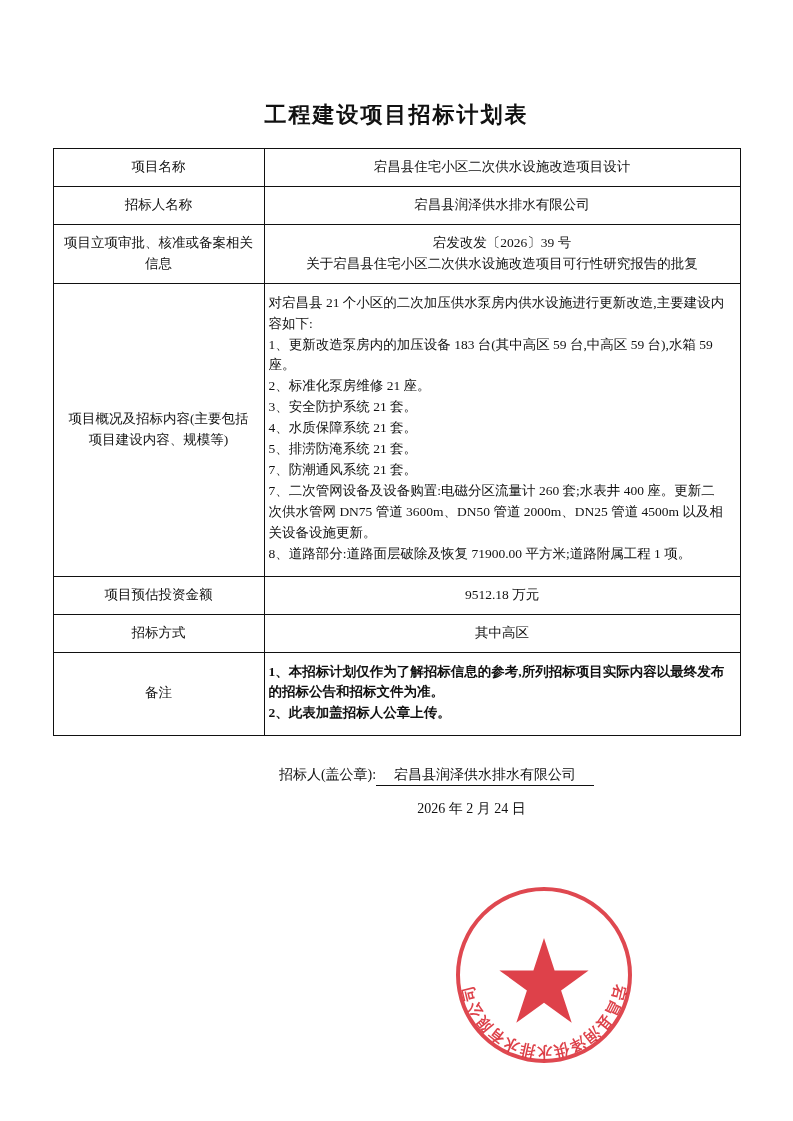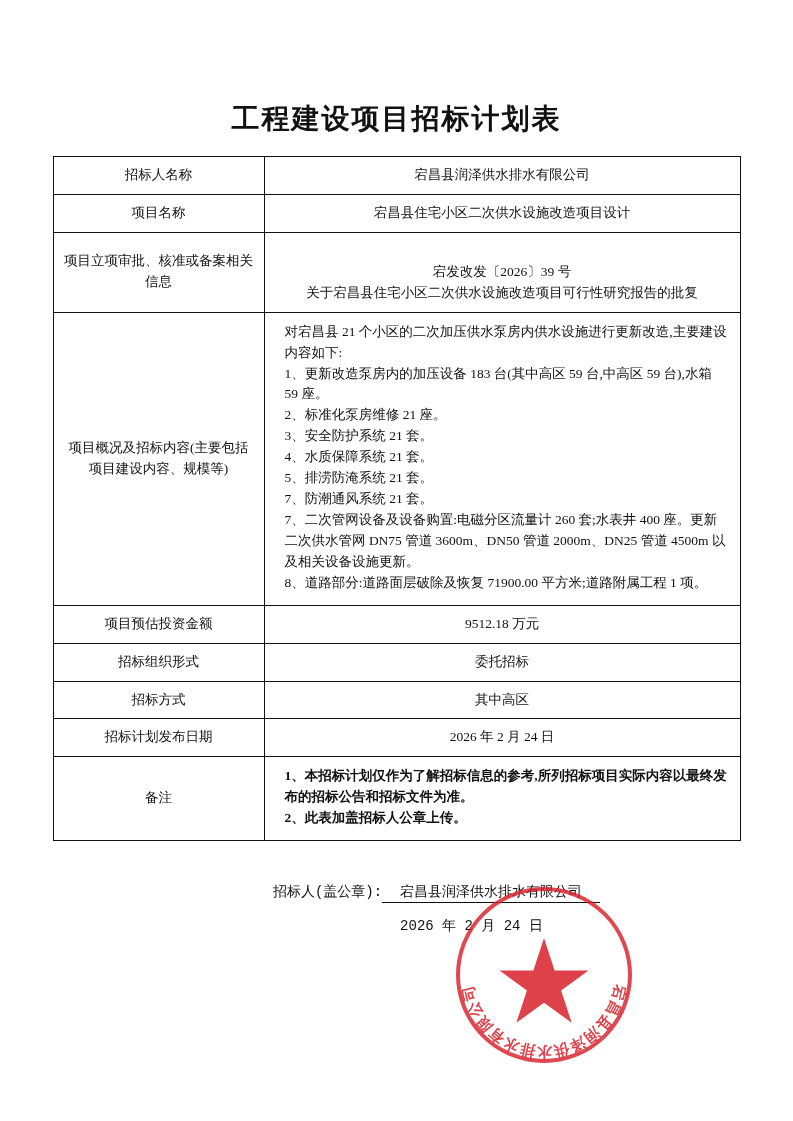--- a/index.html
+++ b/index.html
@@ -17,21 +17,21 @@
   }
   .page {
     position: relative;
     width: 793px;
     height: 1121px;
     box-sizing: border-box;
     padding: 0 52px;
   }
   .doc-title {
     text-align: center;
-    font-size: 28px;
+    font-size: 22px;
     font-weight: bold;
     letter-spacing: 2px;
     padding-top: 100px;
     padding-bottom: 18px;
     font-family: "Liberation Sans", "DejaVu Sans", sans-serif;
   }
   table.main {
     width: 688px;
     border-collapse: collapse;
     table-layout: fixed;
@@ -47,43 +47,41 @@
     width: 190px;
     text-align: center;
     padding: 8px 10px;
   }
   td.value {
     text-align: center;
     padding: 8px 12px;
   }
   td.value-left {
     text-align: left;
-    padding: 9px 12px 11px 20px;
+    padding: 9px 12px 11px 4px;
   }
   .multi-line {
-    margin-top: 21px;
   }
   .multi-line .ln {
     display: block;
   }
   .body-block .ln {
     display: block;
     text-indent: 0;
   }
   .remark-block .ln {
     display: block;
     font-weight: bold;
   }
   .sign-area {
     width: 688px;
-    margin: 16px auto;
+    margin: 4px auto;
     padding-top: 26px;
     position: relative;
     font-size: 14px;
-    font-family: Liberation Mono, monospace;
   }
   .sign-row {
     text-align: center;
     padding-left: 80px;
   }
   .sign-row .sig-label {
     display: inline-block;
   }
   .sign-row .sig-value {
     display: inline-block;
@@ -121,26 +119,26 @@
 </head>
 <body>
 
 <div class="page">
 
   <div class="doc-title">工程建设项目招标计划表</div>
 
   <table class="main">
     <tbody>
       <tr>
+        <td class="label">项目名称</td>
+        <td class="value">宕昌县住宅小区二次供水设施改造项目设计</td>
+      </tr>
+      <tr>
         <td class="label">招标人名称</td>
         <td class="value">宕昌县润泽供水排水有限公司</td>
-      </tr>
-      <tr>
-        <td class="label">项目名称</td>
-        <td class="value">宕昌县住宅小区二次供水设施改造项目设计</td>
       </tr>
       <tr>
         <td class="label">
           <span class="ln">项目立项审批、核准或备案相关信息</span>
         </td>
         <td class="value">
           <div class="multi-line">
             <span class="ln">宕发改发〔2026〕39 号</span>
             <span class="ln">关于宕昌县住宅小区二次供水设施改造项目可行性研究报告的批复</span>
           </div>
@@ -160,30 +158,22 @@
             <span class="ln">7、二次管网设备及设备购置:电磁分区流量计 260 套;水表井 400 座。更新二次供水管网 DN75 管道 3600m、DN50 管道 2000m、DN25 管道 4500m 以及相关设备设施更新。</span>
             <span class="ln">8、道路部分:道路面层破除及恢复 71900.00 平方米;道路附属工程 1 项。</span>
           </div>
         </td>
       </tr>
       <tr>
         <td class="label">项目预估投资金额</td>
         <td class="value">9512.18 万元</td>
       </tr>
       <tr>
-        <td class="label">招标组织形式</td>
-        <td class="value">委托招标</td>
-      </tr>
-      <tr>
         <td class="label">招标方式</td>
         <td class="value">其中高区</td>
-      </tr>
-      <tr>
-        <td class="label">招标计划发布日期</td>
-        <td class="value">2026 年 2 月 24 日</td>
       </tr>
       <tr>
         <td class="label">备注</td>
         <td class="value-left">
           <div class="remark-block">
             <span class="ln">1、本招标计划仅作为了解招标信息的参考,所列招标项目实际内容以最终发布的招标公告和招标文件为准。</span>
             <span class="ln">2、此表加盖招标人公章上传。</span>
           </div>
         </td>
       </tr>

